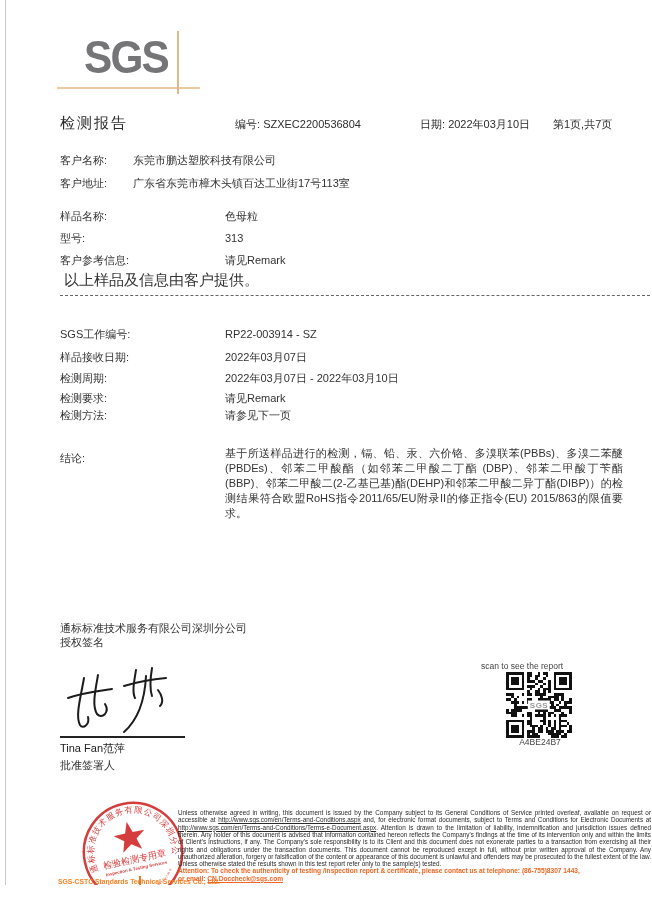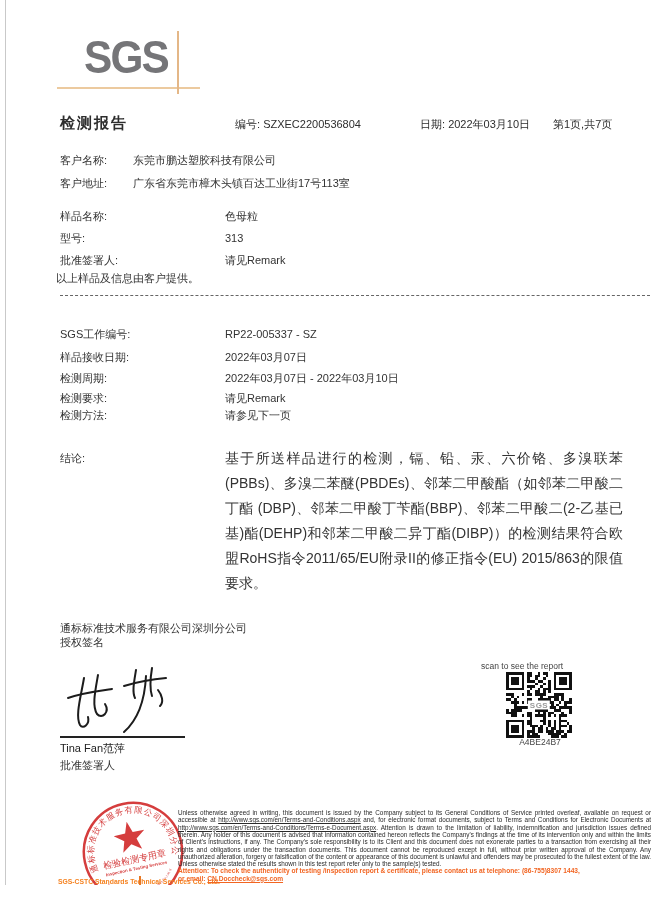--- a/index.html
+++ b/index.html
@@ -8,36 +8,36 @@
     font-family:"Liberation Sans","DejaVu Sans",sans-serif;color:#333;
   }
   .abs{position:absolute;}
   .page-edge-left{left:5px;top:0;width:1px;height:921px;background:#c9c9c9;}
   
   .logo-text{left:84px;top:34px;font-size:46px;font-weight:bold;color:#757578;
     letter-spacing:-2px;transform:scaleX(.92);transform-origin:left;line-height:1;}
   .logo-hline{left:57px;top:87px;width:143px;height:2px;background:#ecca9f;}
   .logo-vline{left:177px;top:31px;width:2px;height:63px;background:#e4b787;}
   
-  .doc-title{left:60px;top:114px;font-size:15px;font-weight:bold;color:#2d2d2d;letter-spacing:2px;}
+  .doc-title{left:60px;top:114px;font-size:15px;font-weight:normal;color:#2d2d2d;letter-spacing:2px;}
   .hmeta{font-size:11px;color:#2d2d2d;}
   .h-number{left:235px;top:117px;}
   .h-date{left:420px;top:117px;}
   .h-page{left:553px;top:117px;}
   
   .row{position:absolute;left:60px;font-size:11px;color:#333;white-space:nowrap;}
   .row .lbl{display:inline-block;}
   .client-row .lbl{width:73px;}
   .sample-row .lbl{width:165px;}
   .work-row .lbl{width:165px;}
-  .note{left:56px;top:271px;font-size:11px;color:#333;}
+  .note{left:64px;top:271px;font-size:15px;color:#333;}
   .dashed-sep{left:60px;top:295px;width:590px;border-top:1px dashed #666;height:0;}
   
   .concl-lbl{left:60px;top:451px;font-size:11px;color:#333;}
-  .concl-text{left:225px;top:446px;width:398px;font-size:14px;line-height:25px;color:#333;text-align:justify;}
+  .concl-text{left:225px;top:446px;width:398px;font-size:11px;line-height:15px;color:#333;text-align:justify;}
   
   .sig-company{left:60px;top:621px;font-size:11px;color:#333;}
   .sig-auth{left:60px;top:635px;font-size:11px;color:#333;}
   .sig-svg{left:62px;top:662px;}
   .sig-line{left:60px;top:736px;width:125px;height:2px;background:#222;}
   .sig-name{left:60px;top:741px;font-size:11px;color:#222;}
   .sig-role{left:60px;top:758px;font-size:11px;color:#333;}
   
   .qr-caption{left:481px;top:661px;width:118px;text-align:left;font-size:8.5px;color:#444;}
   .qr-wrap{left:506px;top:672px;width:66px;height:66px;}
@@ -85,27 +85,27 @@
   <div class="row client-row" style="top:176px">
     <span class="lbl">客户地址:</span><span>广东省东莞市樟木头镇百达工业街17号113室</span>
   </div>
   <div class="row sample-row" style="top:209px">
     <span class="lbl">样品名称:</span><span>色母粒</span>
   </div>
   <div class="row sample-row" style="top:231px">
     <span class="lbl">型号:</span><span>313</span>
   </div>
   <div class="row sample-row" style="top:253px">
-    <span class="lbl">批准签署人:</span><span>请见Remark</span>
+    <span class="lbl">客户参考信息:</span><span>请见Remark</span>
   </div>
   <div class="abs note">以上样品及信息由客户提供。</div>
   <div class="abs dashed-sep"></div>
 
   <div class="row work-row" style="top:327px">
-    <span class="lbl">SGS工作编号:</span><span>RP22-005337 - SZ</span>
+    <span class="lbl">SGS工作编号:</span><span>RP22-003914 - SZ</span>
   </div>
   <div class="row work-row" style="top:350px">
     <span class="lbl">样品接收日期:</span><span>2022年03月07日</span>
   </div>
   <div class="row work-row" style="top:371px">
     <span class="lbl">检测周期:</span><span>2022年03月07日 - 2022年03月10日</span>
   </div>
   <div class="row work-row" style="top:391px">
     <span class="lbl">检测要求:</span><span>请见Remark</span>
   </div>

